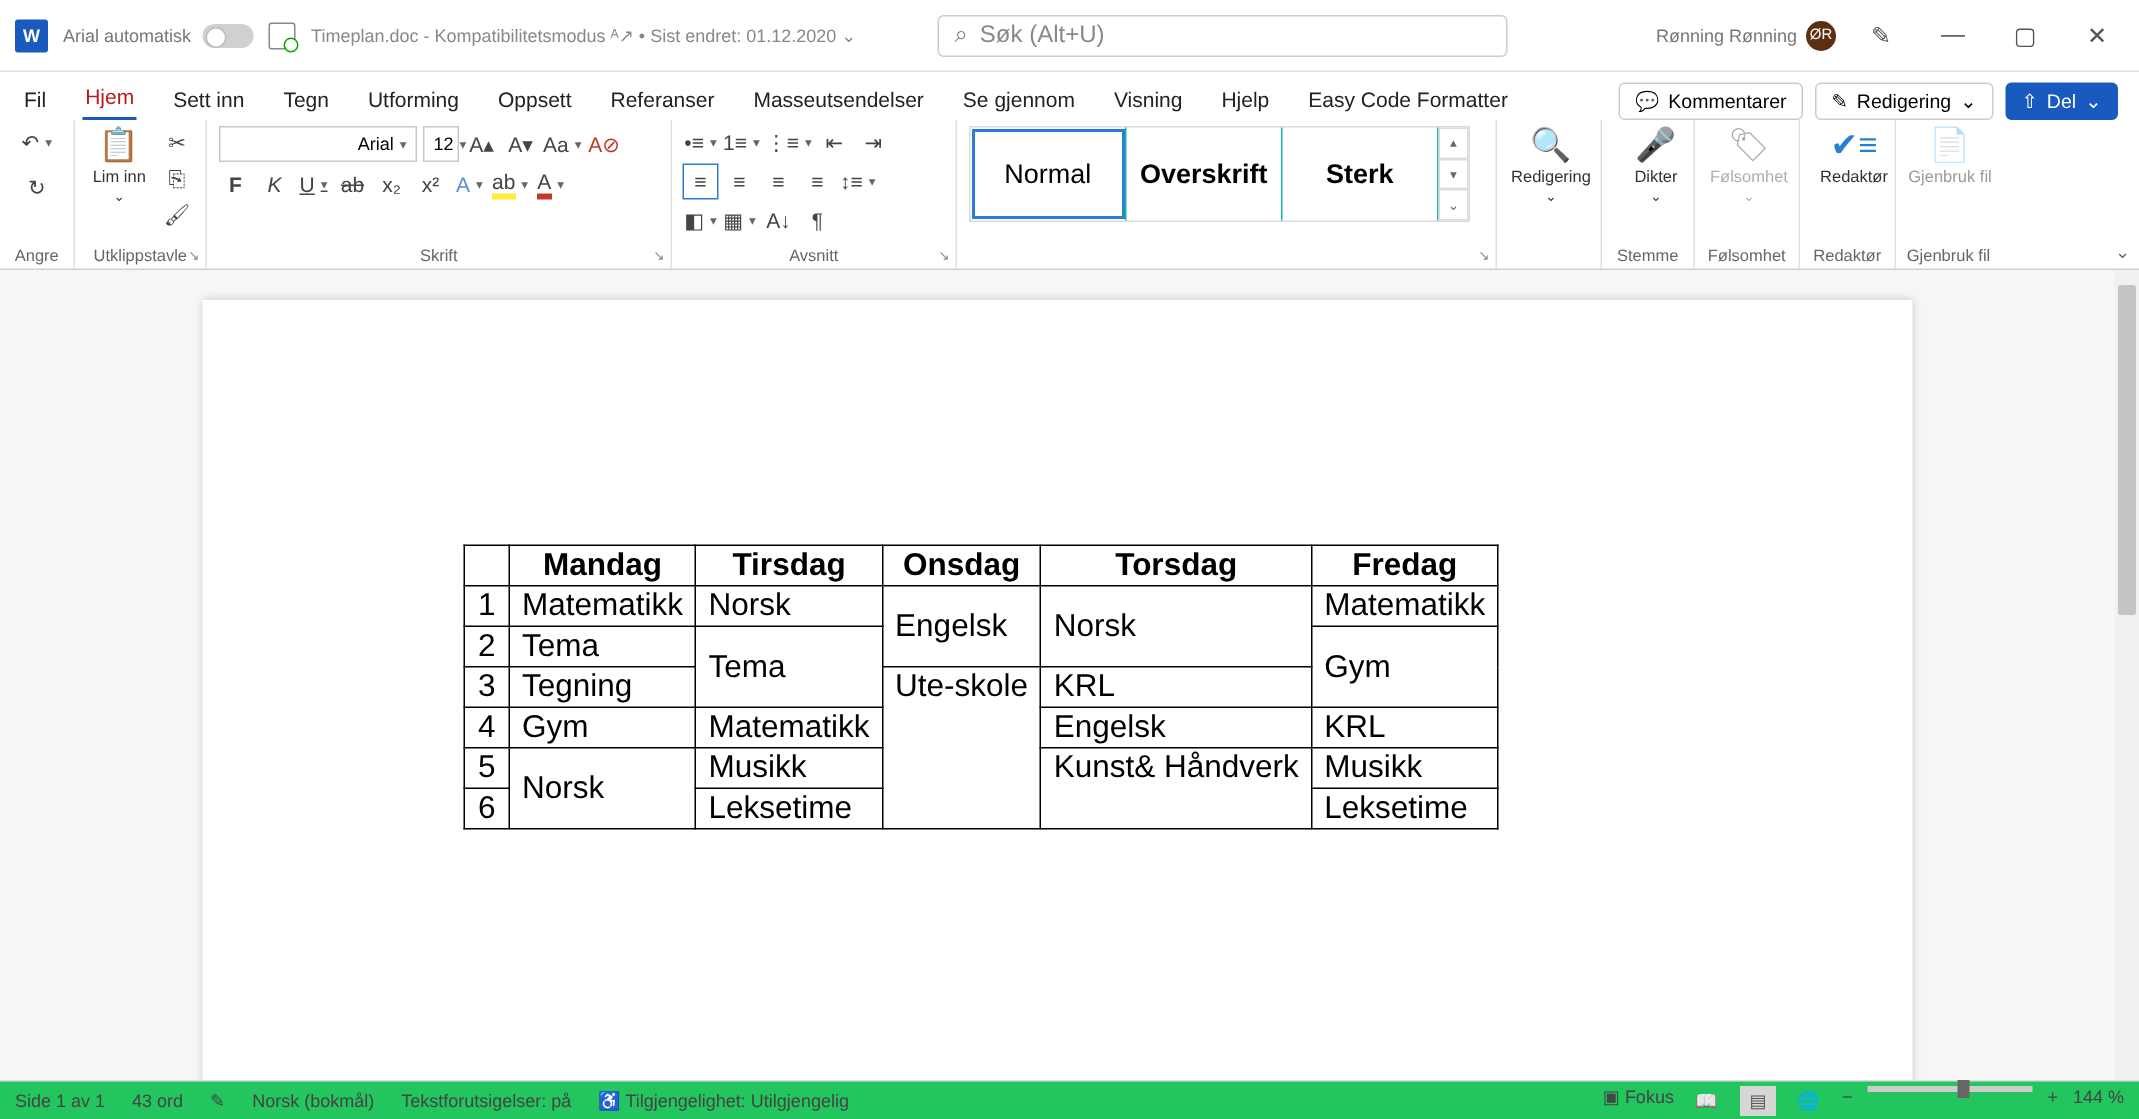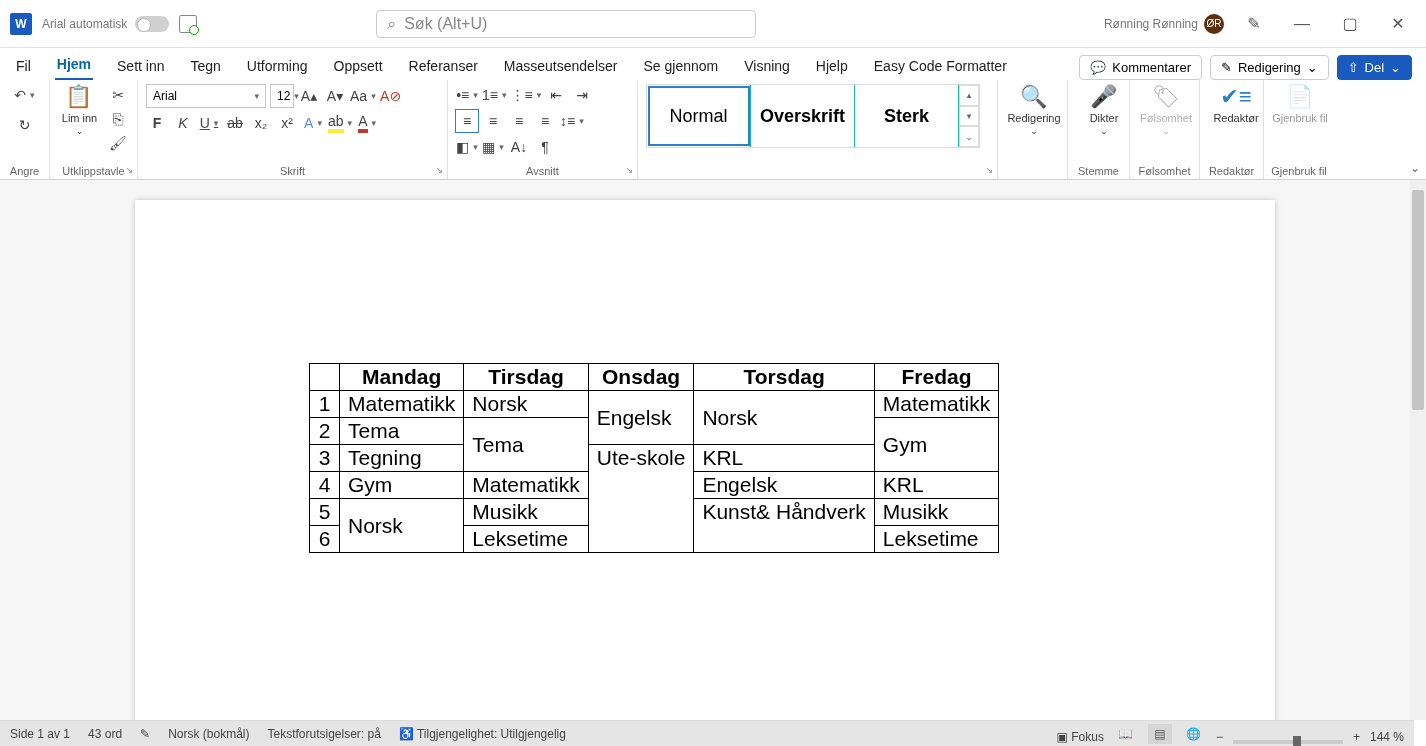--- a/index.html
+++ b/index.html
@@ -16,38 +16,38 @@
   .titlebar .right { display:flex; align-items:center; gap:12px; margin-left:auto; }
   .titlebar .user { color:#777; font-size:12px; display:flex; align-items:center; gap:6px; }
   .titlebar .avatar { width:20px;height:20px;border-radius:50%;background:#5b2f0f;color:#fff;font-size:10px;display:flex;align-items:center;justify-content:center; }
   .titlebar .winbtn { width:36px; height:28px; display:flex;align-items:center;justify-content:center; color:#555; }
   .titlebar .saveicon{width:18px;height:18px;border:1.5px solid #888;border-radius:2px;position:relative;}
   .titlebar .saveicon::after{content:"";position:absolute;right:-3px;bottom:-3px;width:8px;height:8px;border:1.5px solid #0a0;border-radius:50%;background:#fff;}
 
   
   .menubar { height:32px; display:flex; align-items:flex-end; padding:0 14px; gap:22px; background:#fff; }
   .menubar .tab { font-size:14px; color:#222; padding:6px 2px; cursor:pointer; }
-  .menubar .tab.active { color:#0369a1; font-weight:700; border-bottom:2px solid #185ABD; }
+  .menubar .tab.active { color:#b91c1c; font-weight:400; border-bottom:2px solid #185ABD; }
   .menubar .right { margin-left:auto; display:flex; gap:8px; }
   .menubar .btn { border:1px solid #ccc; border-radius:4px; padding:4px 10px; font-size:13px; display:flex; align-items:center; gap:6px; background:#fff; }
   .menubar .btn.primary { background:#185ABD; border-color:#185ABD; color:#fff; }
 
   
   .ribbon { height:100px; border-bottom:1px solid #d0d0d0; display:flex; position:relative;}
   .group { border-right:1px solid #e0e0e0; padding:4px 8px 18px 8px; display:flex; flex-direction:column; position:relative; }
   .group .label { position:absolute; bottom:2px; left:0; right:0; text-align:center; font-size:11px; color:#666; }
   .group .launcher { position:absolute; right:4px; bottom:4px; font-size:9px; color:#888; }
   .group-content { display:flex; gap:6px; align-items:flex-start; }
   .iconbtn { height:22px; min-width:22px; display:flex;align-items:center;justify-content:center; color:#444; font-size:14px; }
   .vstack { display:flex; flex-direction:column; gap:2px; }
   .hstack { display:flex; gap:4px; align-items:center; }
   .bigbtn { display:flex; flex-direction:column; align-items:center; justify-content:center; width:56px; gap:2px; font-size:11px; color:#333; text-align:center; }
   .bigbtn .ico { font-size:22px; }
   .fontbox, .sizebox { border:1px solid #c8c8c8; height:24px; font-size:12px; padding:0 6px; display:flex; align-items:center; justify-content:space-between; }
-  .fontbox { width:120px; } .sizebox{ width:24px; }
+  .fontbox { width:132px;justify-content:flex-end; } .sizebox{ width:24px; }
   .dd::after{ content:"▾"; font-size:9px; color:#666; margin-left:4px; }
   .styles-gallery { display:flex; border:1px solid #dadada; height:64px; }
   .style-card { width:104px; border-right:1px solid #14b8a6; display:flex;align-items:center;justify-content:center; font-size:18px; }
   .style-card.sel{ outline:2px solid #2a7fd4; outline-offset:-3px; }
   .style-spin{ width:20px; display:flex; flex-direction:column; }
   .style-spin div{ flex:1; border:1px solid #dcdcdc; display:flex;align-items:center;justify-content:center;font-size:9px;color:#666; }
   .ribbon-collapse{ position:absolute; right:6px; bottom:4px; font-size:12px; color:#666; }
 
   
   .docarea { position:absolute; top:180px; left:0; right:16px; bottom:26px; background:#f6f6f6; overflow:hidden; }
@@ -55,37 +55,45 @@
   .ttable { border-collapse:collapse; font-family: Arial, sans-serif; font-size:21px;margin-left:48px; }
   .ttable td, .ttable th { border:1px solid #000; padding:1px 8px; vertical-align:top; color:#000; }
   .ttable th { font-weight:bold; text-align:center; }
   .ttable .numcol{ width:30px; text-align:center; }
 
   
   .vscroll{ position:absolute; top:180px; right:0; width:16px; bottom:26px; background:#f0f0f0; }
   .vscroll .thumb{ position:absolute; top:10px; left:2px; right:2px; height:220px; background:#c4c4c4; border-radius:2px; }
 
   
-  .statusbar { position:absolute; left:0; right:12px; bottom:0; height:26px; background:#e5e5e5; border-top:1px solid #ddd; display:flex; align-items:center; font-size:12px; color:#444; padding:0 10px; gap:18px; }
-  .statusbar .right{ margin-left:auto; display:flex; align-items:flex-end; gap:10px; }
+  .statusbar { position:absolute; left:0; right:0; bottom:0; height:26px; background:#22c55e; border-top:1px solid #ddd; display:flex; align-items:center; font-size:12px; color:#444; padding:0 10px; gap:18px; }
+  .statusbar .right{ margin-left:auto; display:flex; align-items:flex-start; gap:10px; }
   .viewbtn{ width:24px;height:20px; display:flex;align-items:center;justify-content:center; color:#555; }
   .viewbtn.active{ background:#d6d6d6; }
   .zoom-slider{ width:110px; height:4px; background:#ccc; position:relative; }
   .zoom-slider .handle{ position:absolute; left:60px; top:-4px; width:8px; height:12px; background:#666; }
 </style>
 </head>
 <body>
 
 <div class="titlebar">
   <div class="wordicon">W</div>
   <div class="autosave">
     <span>Arial automatisk</span>
     <div class="toggle"></div>
   </div>
   <div class="saveicon"></div>
+  <div class="doctitle">
+    <span>Timeplan.doc</span>
+    <span> - </span>
+    <span>Kompatibilitetsmodus</span>
+    <span> ᴬ↗ • </span>
+    <span>Sist endret: 01.12.2020</span>
+    <span> ⌄</span>
+  </div>
   <div class="searchbox">
     <span style="margin-right:8px;">⌕</span>
     <span>Søk (Alt+U)</span>
   </div>
   <div class="right">
     <div class="user">
       <span>Rønning Rønning</span>
       <div class="avatar">ØR</div>
     </div>
     <div class="winbtn">✎</div>

